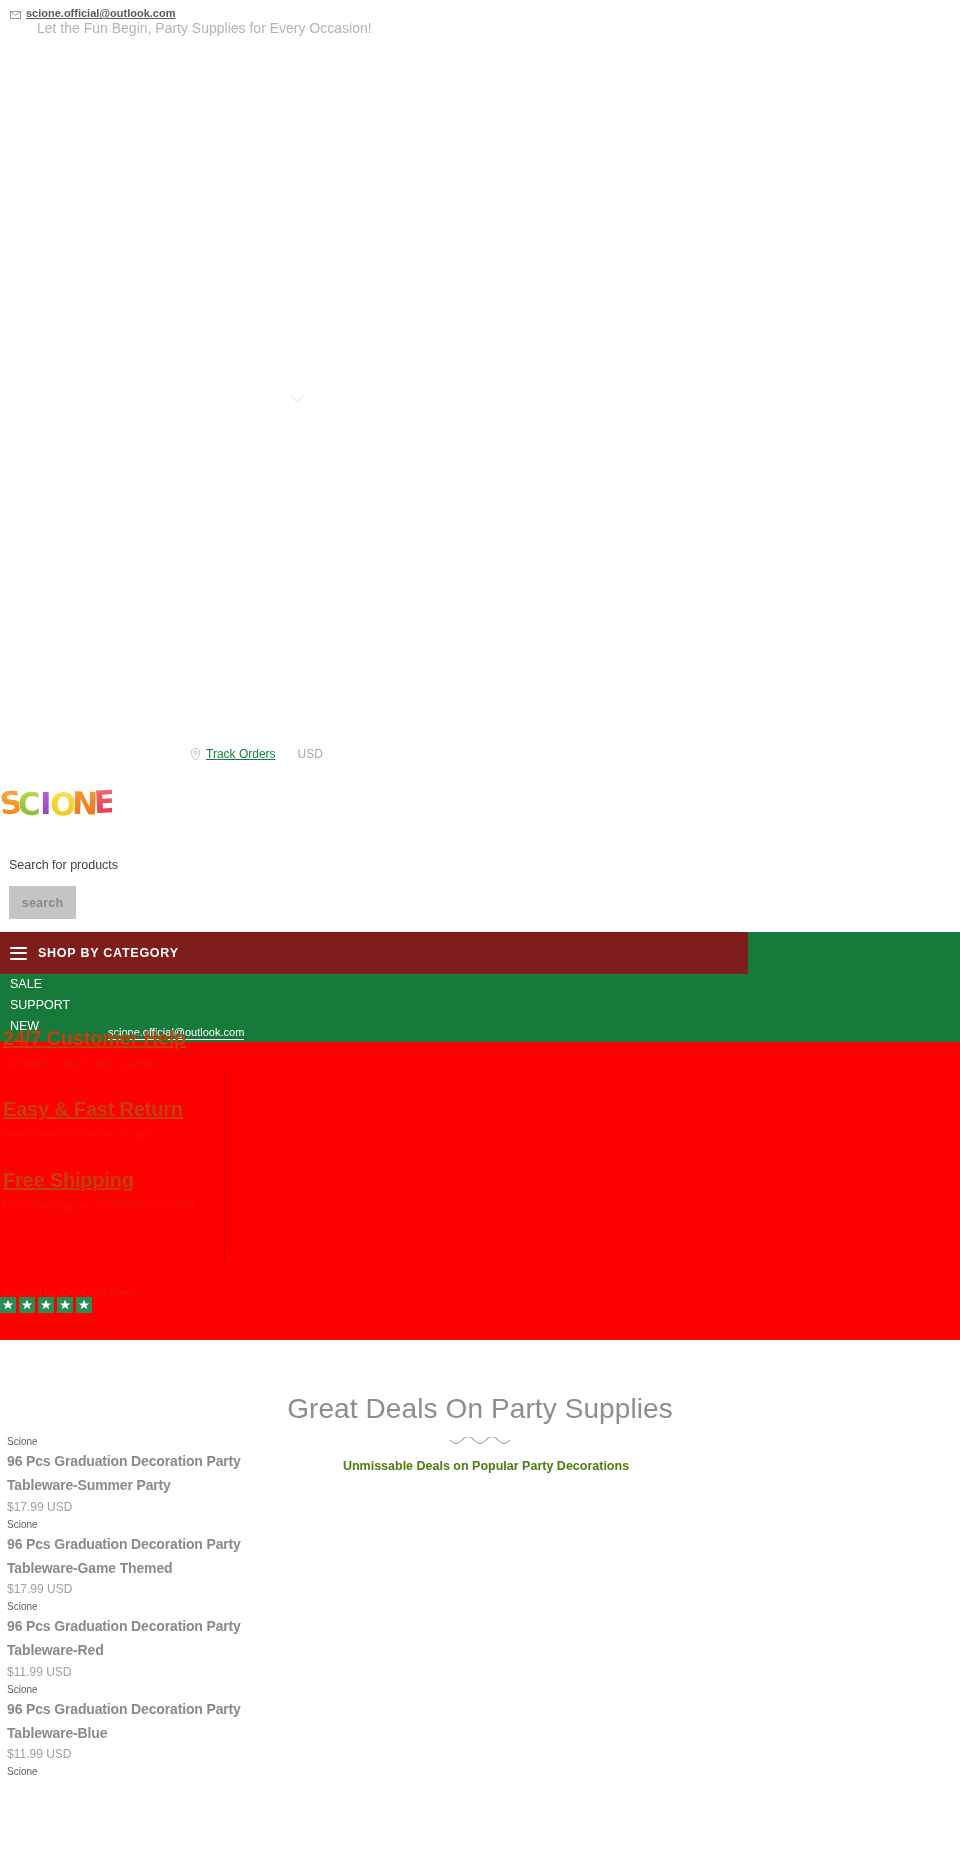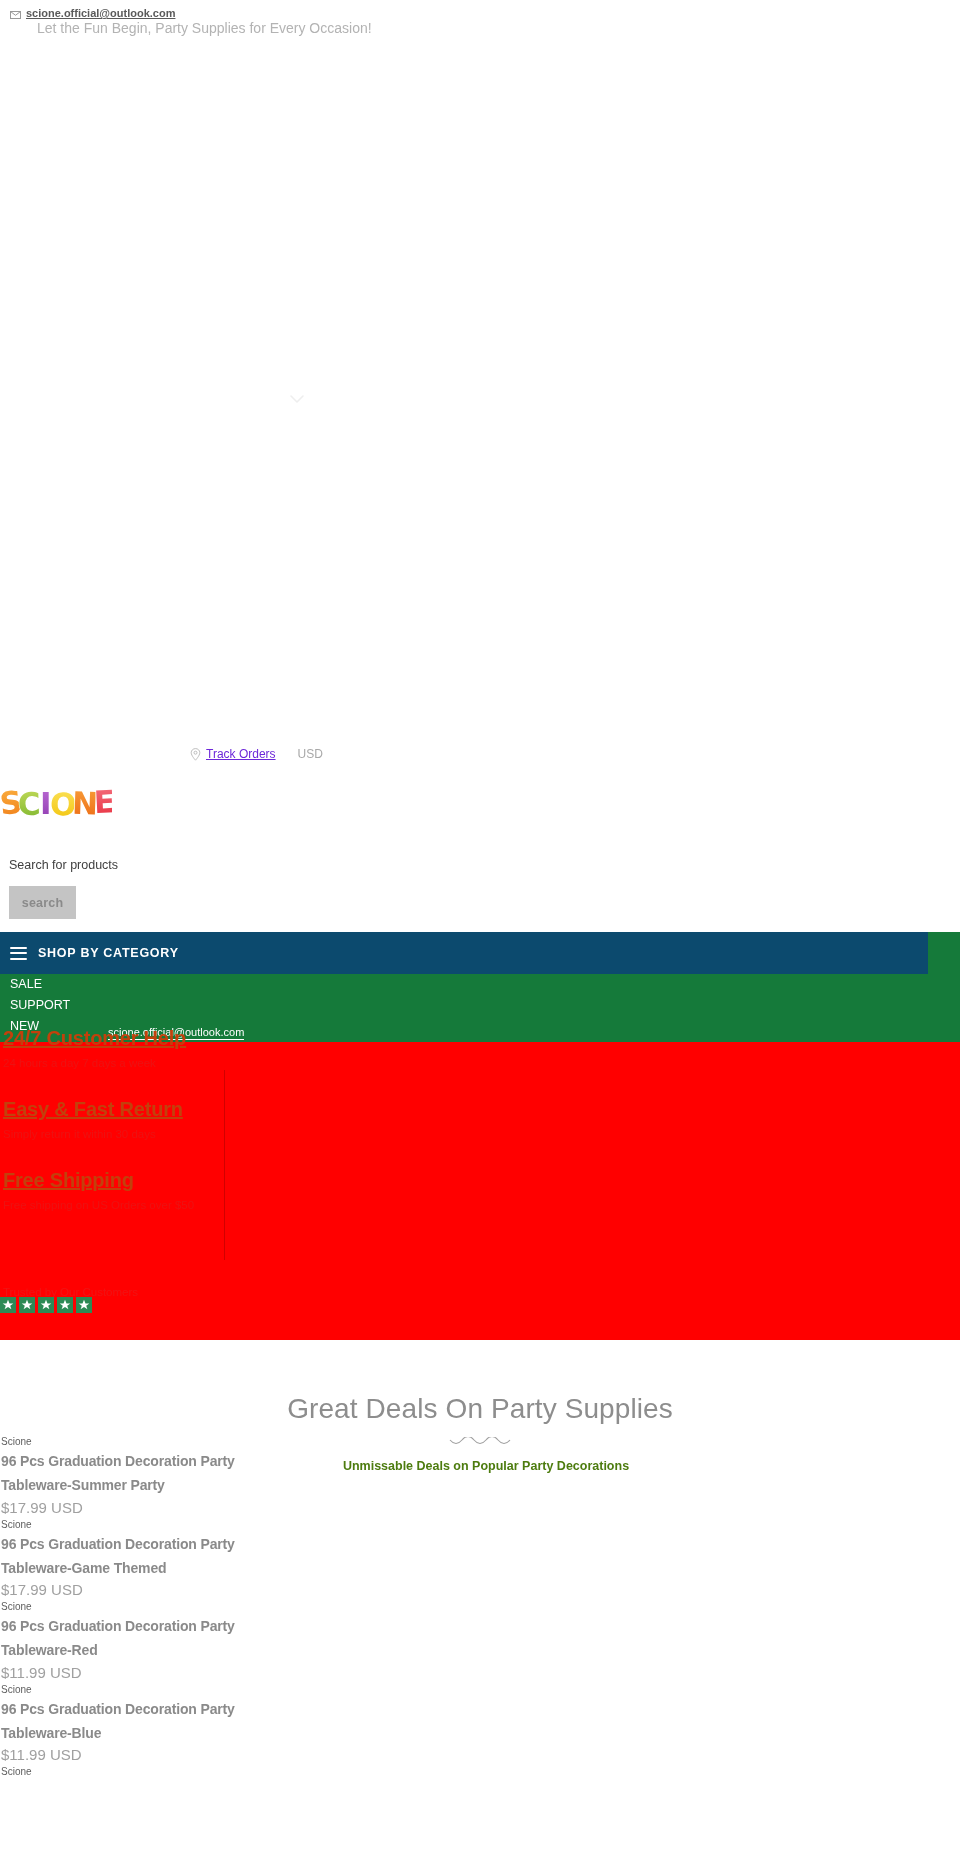--- a/index.html
+++ b/index.html
@@ -34,21 +34,21 @@
   
   .utility{
     position:absolute;left:0;top:745px;width:960px;height:30px;
   }
   .util-inner{
     position:absolute;left:190px;top:2px;
     display:flex;align-items:center;gap:22px;
   }
   .util-track{
     display:flex;align-items:center;gap:5px;
-    font-size:12px;color:#6d28d9;white-space:nowrap;
+    font-size:12px;color:#15803d;white-space:nowrap;
   }
   .pin-icon{width:11px;height:13px;display:inline-block;}
   .util-currency{font-size:12px;color:#a8a8a8;white-space:nowrap;}
 
   
   .logo{
     position:absolute;left:0px;top:780px;
     width:112px;height:44px;
   }
   .logo svg{display:block;}
@@ -65,22 +65,22 @@
     background:#c4c4c4;border:none;
     color:#8a8a8a;font-size:12.5px;font-weight:700;
     font-family:inherit;letter-spacing:.2px;
     display:flex;align-items:center;justify-content:center;
     cursor:pointer;
   }
 
   
   .catbar{
     position:absolute;left:0;top:932px;
-    width:928px;height:42px;
-    background:#0c4a6e;
+    width:748px;height:42px;
+    background:#7f1d1d;
   }
   .catbar-inner{
     position:absolute;left:10px;top:0;height:42px;
     display:flex;align-items:center;gap:11px;
   }
   .hamburger{width:17px;height:13px;display:flex;flex-direction:column;justify-content:space-between;}
   .hamburger i{display:block;height:2px;background:#fff;border-radius:1px;}
   .catbar-label{
     color:#ffffff;font-size:12.5px;font-weight:700;letter-spacing:.75px;
     white-space:nowrap;
@@ -153,31 +153,31 @@
     margin:0;font-weight:400;font-size:28px;color:#8d8d8d;
     letter-spacing:.1px;line-height:34px;
   }
   .squiggle{margin:11px auto 0 auto;display:block;}
   .deals-sub{
     margin:11px 0 0 12px;font-size:12.5px;color:#4d7c0f;font-weight:bold;
   }
 
   
   .products{position:absolute;left:0;top:1434px;width:400px;}
-  .product{padding:0 0 0 1px;}
+  .product{padding:0 0 0 7px;}
   .p-brand{
     font-size:10px;color:#5e5e5e;line-height:15px;white-space:nowrap;
   }
   .p-title{
     font-size:14px;font-weight:700;color:#8a8a8a;
     line-height:24.3px;letter-spacing:-.15px;
     max-width:250px;
   }
   .p-price{
-    font-size:15px;color:#a0a0a0;line-height:19px;white-space:nowrap;
+    font-size:12px;color:#a0a0a0;line-height:19px;white-space:nowrap;
   }
 </style>
 </head>
 <body>
 
 <div class="announce">
   <a class="announce-email" href="#">
     <span class="env-icon">
       <svg width="11" height="8" viewBox="0 0 11 8">
         <rect x="0.5" y="0.5" width="10" height="7" fill="none" stroke="#9a9a9a" stroke-width="1"></rect>

